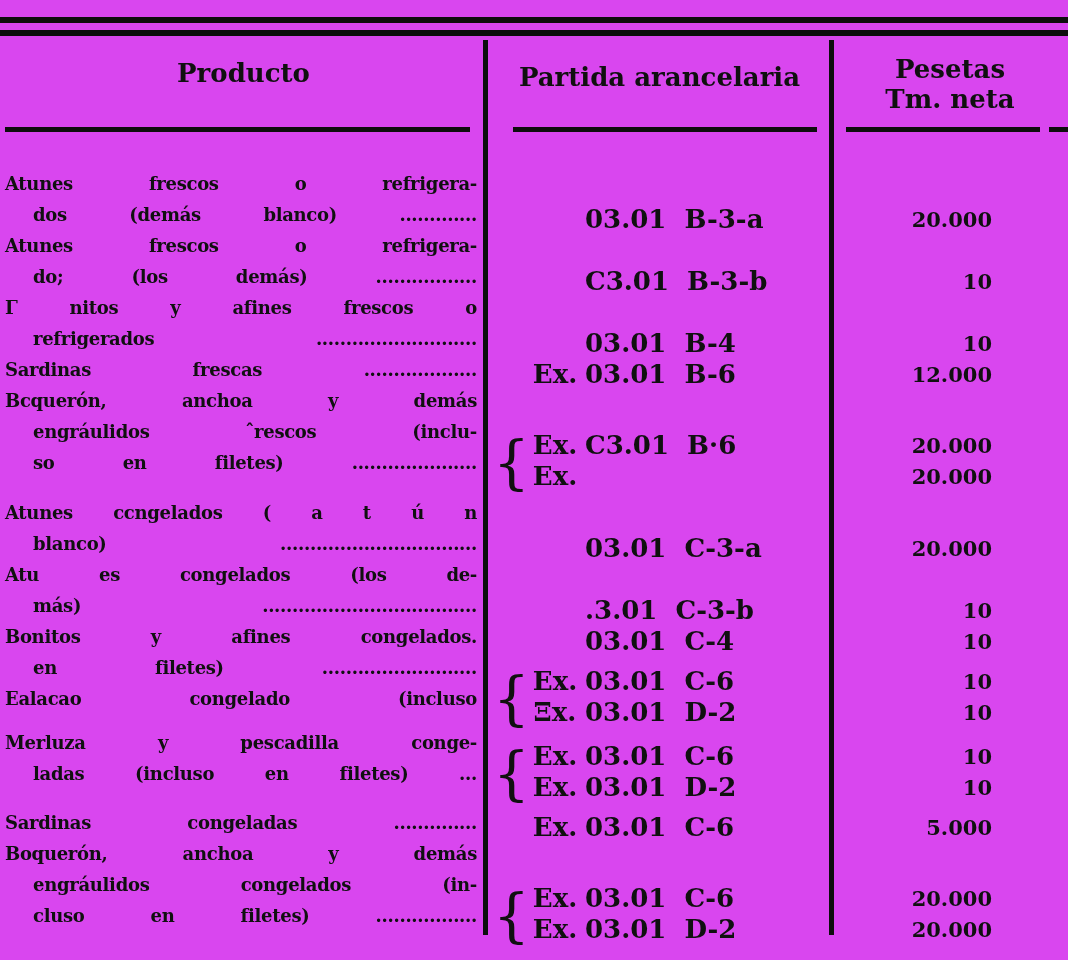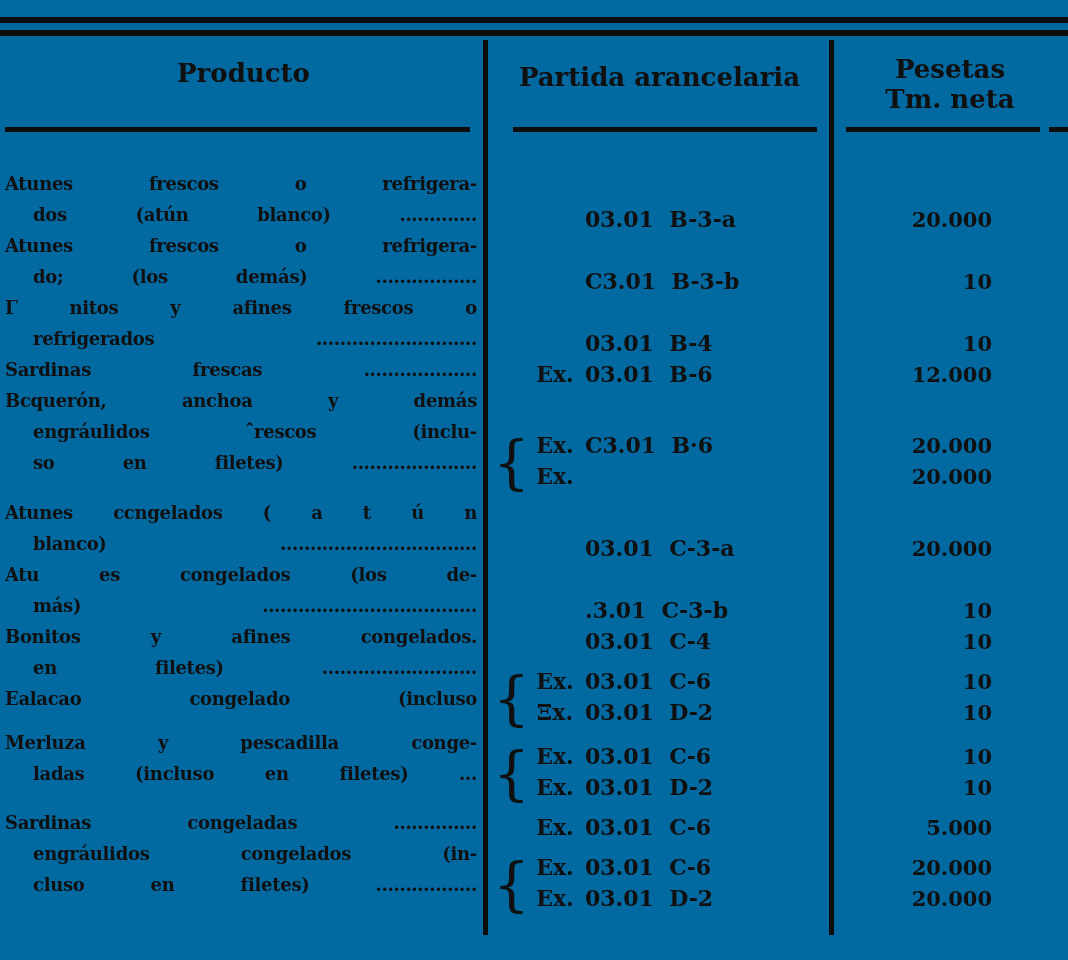--- a/index.html
+++ b/index.html
@@ -1,19 +1,19 @@
 <!DOCTYPE html>
 <html><head>
 <meta charset="utf-8">
 <style>
   html,body{margin:0;padding:0;background:#ffffff;}
   .page{
     position:relative;
     width:1068px;height:960px;
-    background:#0369a1;
+    background:#d946ef;
     color:#101010;
     font-family:"DejaVu Serif", serif;
     font-weight:700;
     overflow:hidden;
   }
   
   .hline{position:absolute;background:#0d0d0d;height:5px;}
   .rule-top1{top:17px;left:0;width:1068px;height:6px;}
   .rule-top2{top:30px;left:0;width:1068px;height:6px;}
   .ul-col1{top:127px;left:5px;width:465px;}
@@ -35,21 +35,21 @@
   .row{display:flex;width:1068px;}
   .col-product{width:487px;box-sizing:border-box;padding:0 10px 0 5px;}
   .line{
     font-size:18px;line-height:31px;height:31px;
     white-space:nowrap;letter-spacing:-0.3px;
     text-align:justify;text-align-last:justify;
   }
   .indent{padding-left:28px;}
   .col-partida{width:345px;box-sizing:border-box;padding-left:38px;display:flex;flex-direction:column;}
   .pgroup{margin-top:auto;position:relative;}
-  .pline{display:flex;font-size:22px;line-height:31px;height:31px;white-space:pre;}
+  .pline{display:flex;font-size:26px;line-height:31px;height:31px;white-space:pre;}
   .ex{display:inline-block;width:60px;white-space:pre;text-align:center;}
   .code{white-space:pre;}
   .brace{
     position:absolute;left:-32px;bottom:-2px;
     font-size:58px;line-height:62px;height:62px;
     font-weight:400;color:#101010;
   }
   .col-pesetas{width:236px;display:flex;flex-direction:column;box-sizing:border-box;}
   .vgroup{margin-top:auto;}
   .val{font-size:21px;line-height:31px;height:31px;text-align:right;padding-right:76px;}
@@ -74,21 +74,21 @@
 
   <div class="hline ul-col1"></div>
   <div class="hline ul-col2"></div>
   <div class="hline ul-col3"></div>
   <div class="hline ul-dash"></div>
 
   <div class="tbody">
       <div class="row">
         <div class="col-product">
           <div class="line">Atunes frescos o refrigera-</div>
-          <div class="line indent">dos (atún blanco) .............</div>
+          <div class="line indent">dos (demás blanco) .............</div>
         </div>
         <div class="col-partida">
           <div class="pgroup nudge">
             <div class="pline"><span class="ex"></span><span class="code">03.01  B-3-a</span></div>
           </div>
         </div>
         <div class="col-pesetas">
           <div class="vgroup nudge">
             <div class="val">20.000</div>
           </div>
@@ -256,20 +256,21 @@
           </div>
         </div>
         <div class="col-pesetas">
           <div class="vgroup nudge">
             <div class="val">5.000</div>
           </div>
         </div>
       </div>
       <div class="row">
         <div class="col-product">
+          <div class="line">Boquerón, anchoa y demás</div>
           <div class="line indent">engráulidos congelados (in-</div>
           <div class="line indent">cluso en filetes) .................</div>
         </div>
         <div class="col-partida">
           <div class="pgroup shifted">
             <span class="brace">{</span>
             <div class="pline"><span class="ex">Ex.</span><span class="code">03.01  C-6</span></div>
             <div class="pline"><span class="ex">Ex.</span><span class="code">03.01  D-2</span></div>
           </div>
         </div>

